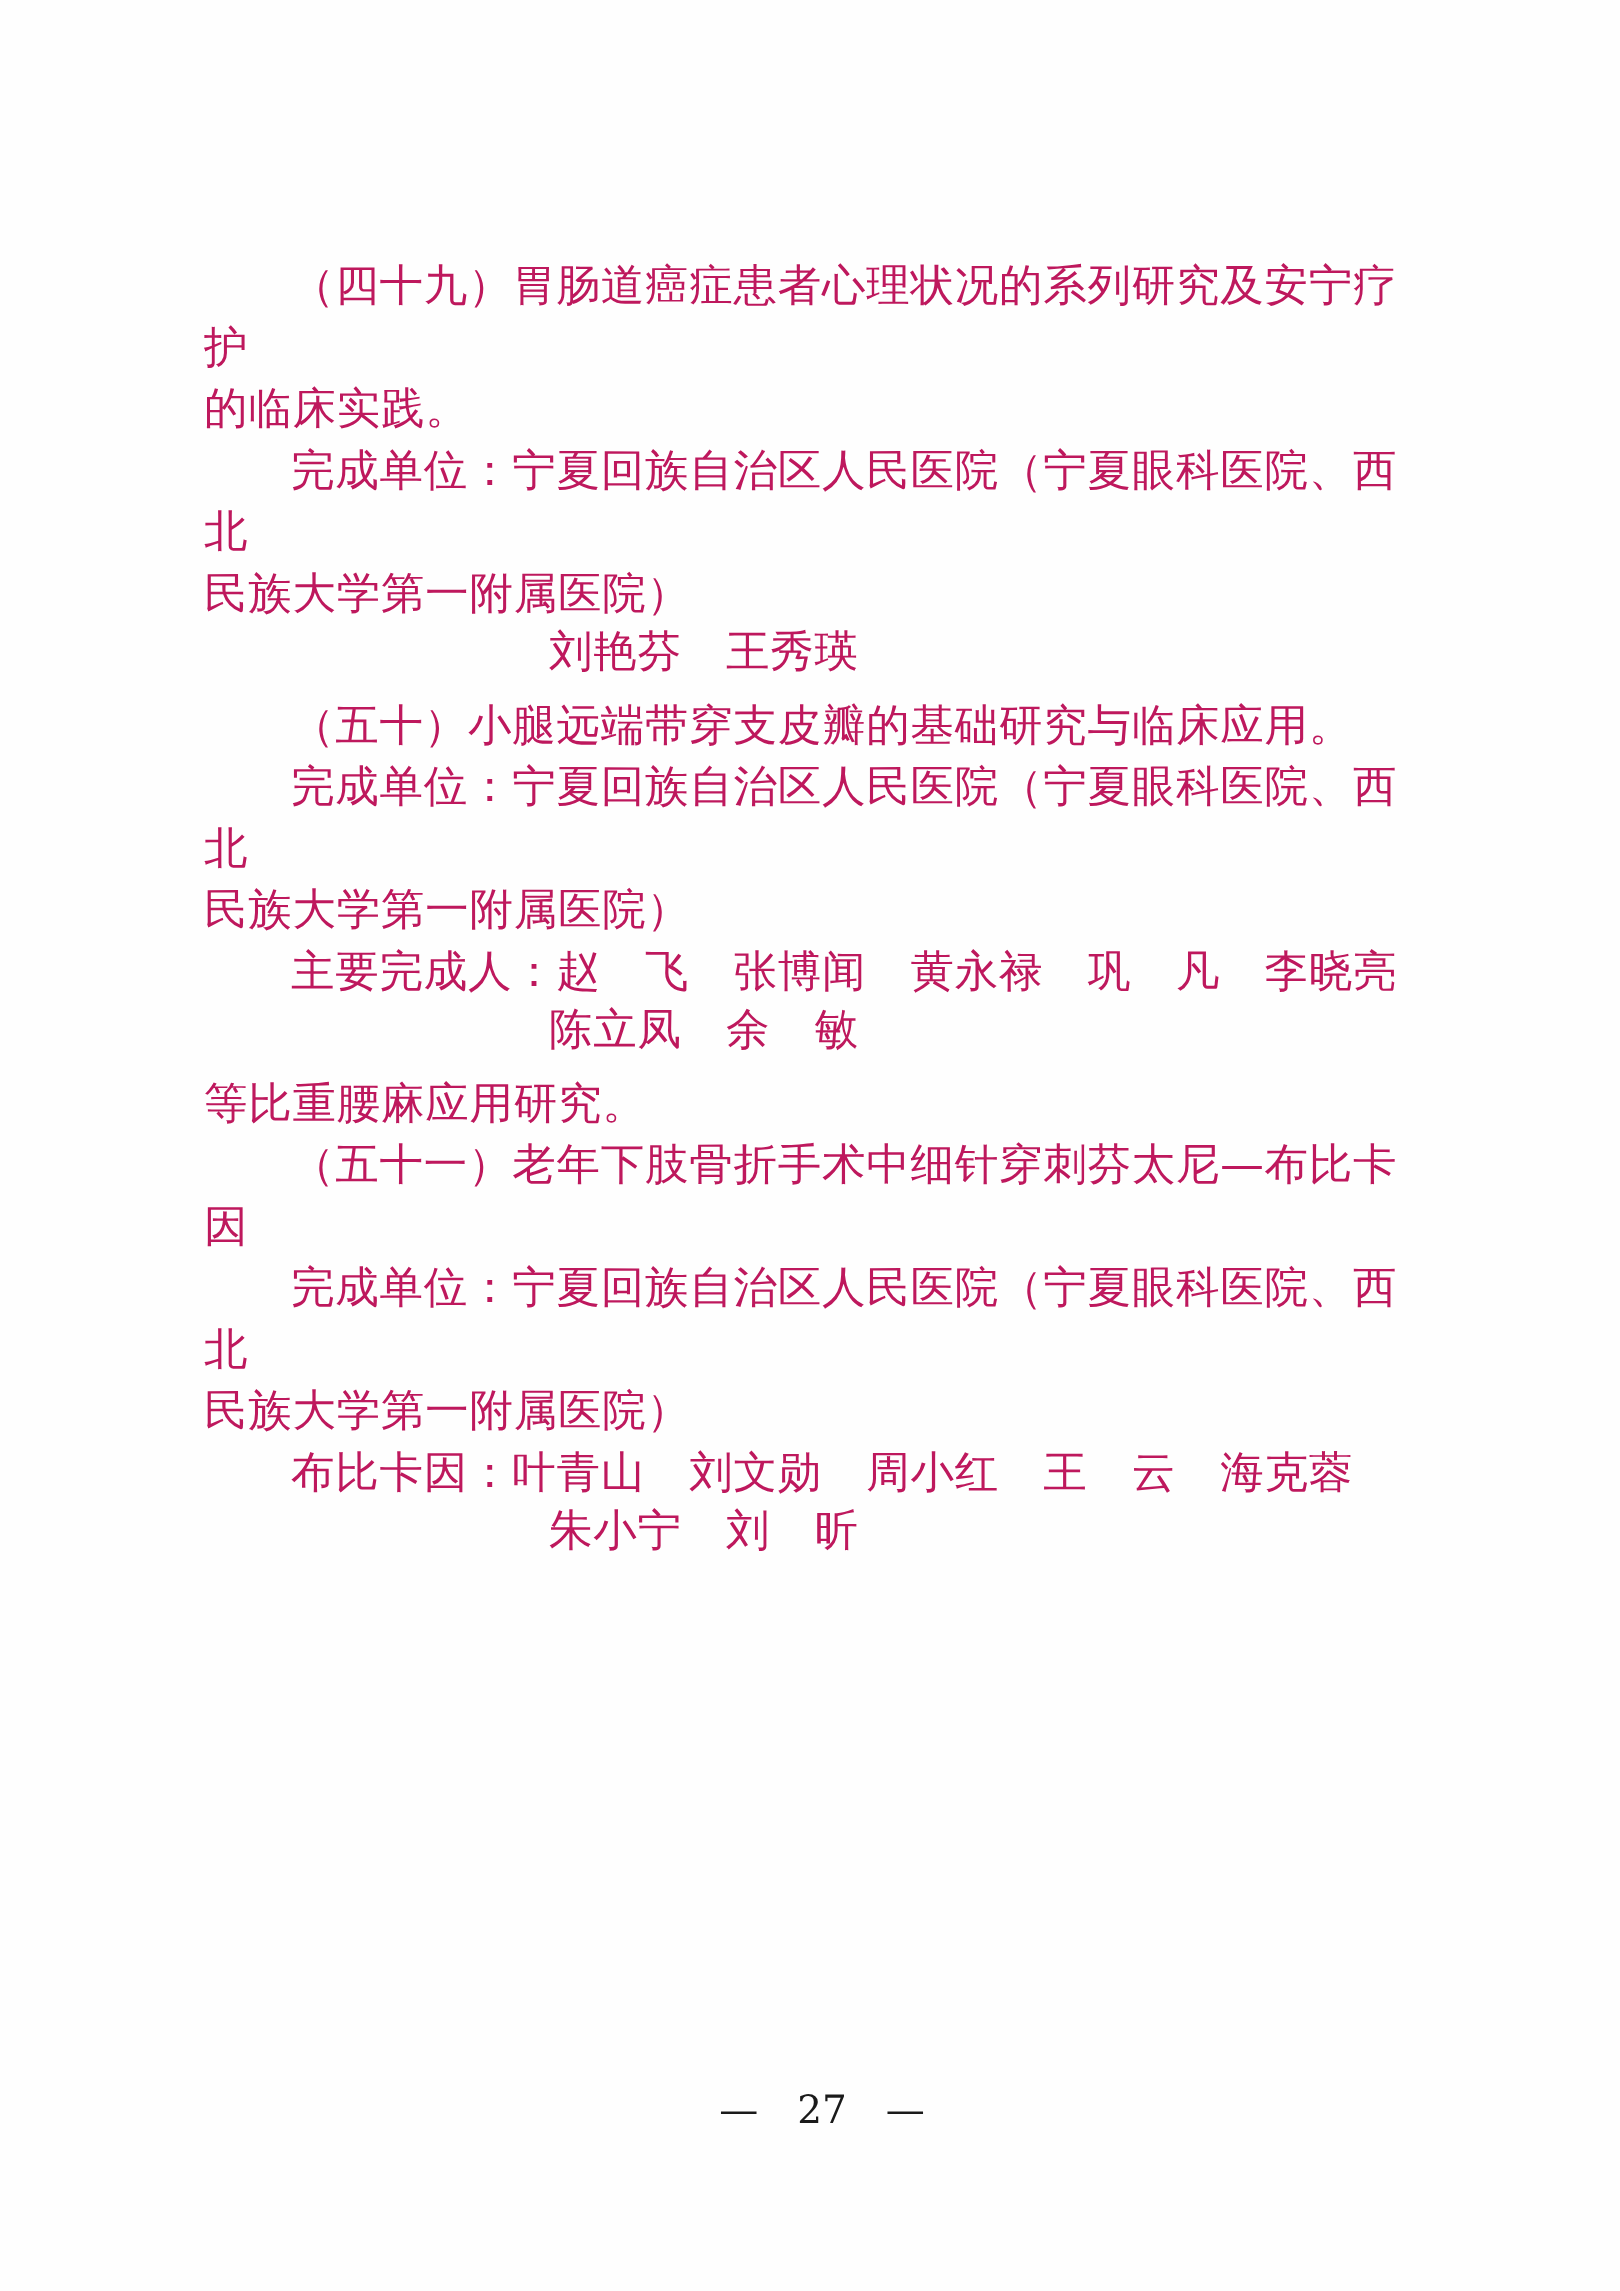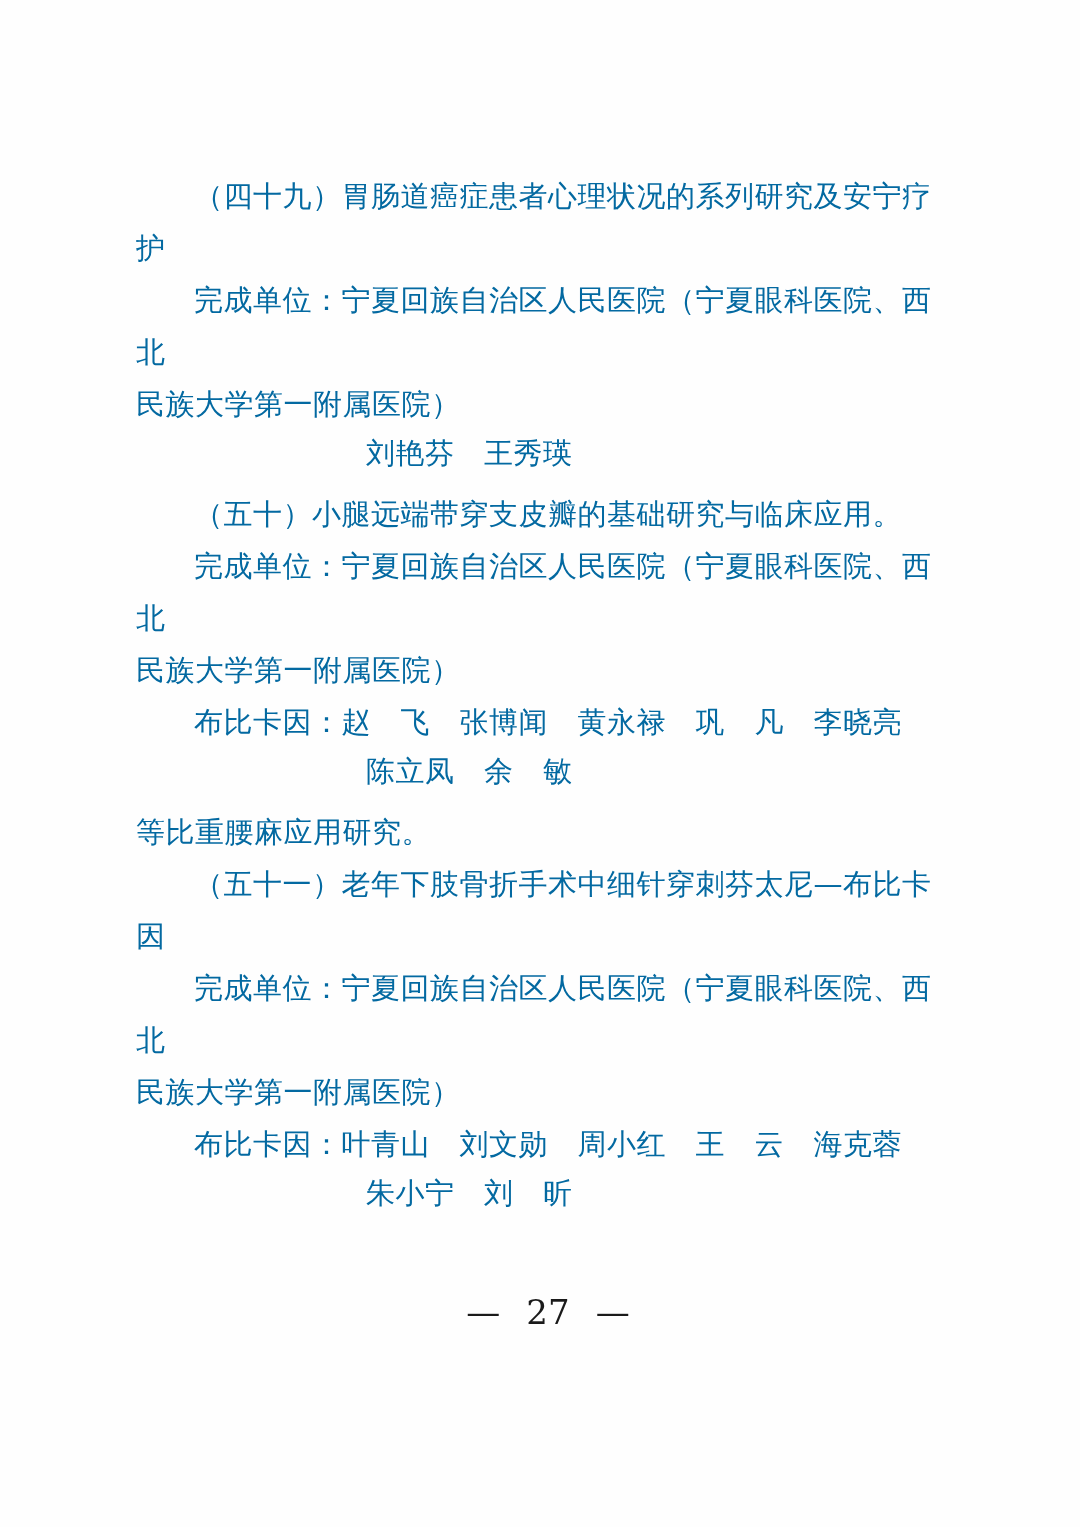--- a/index.html
+++ b/index.html
@@ -20,46 +20,46 @@
     position: absolute;
     left: 136px;
     top: 170px;
     width: 808px;
   }
   .entry {
     margin-bottom: 6px;
   }
   .line {
     font-size: 29px;
-    line-height: 52px;
+    line-height: 41px;
     letter-spacing: 0.5px;
     white-space: pre-wrap;
-    color: #0369a1;
+    color: #be185d;
   }
   .indent {
     text-indent: 58px;
   }
   .hang {
     text-indent: 0;
   }
   .names-cont {
     text-indent: 0;
     padding-left: 230px;
     font-family: Liberation Mono, monospace;
   }
   .title-line {
     text-indent: 58px;
   }
   .footer {
     position: absolute;
     left: 0;
-    top: 1292px;
+    top: 1392px;
     width: 952px;
     text-align: center;
-    font-size: 34px;
+    font-size: 26px;
     font-family: "DejaVu Serif", "Liberation Serif", serif;
     color: #1a1a1a;
   }
   .footer .pg {
     display: inline-block;
     padding: 0 26px;
     position: relative;
     left: 72px;
   }
   .dash {
@@ -70,30 +70,31 @@
 </style>
 </head>
 <body>
 
 <div class="page">
 
   <div class="content">
 
     <div class="entry">
       <div class="line title-line">（四十九）胃肠道癌症患者心理状况的系列研究及安宁疗护</div>
+      <div class="line hang">的临床实践。</div>
       <div class="line indent">完成单位：宁夏回族自治区人民医院（宁夏眼科医院、西北</div>
       <div class="line hang">民族大学第一附属医院）</div>
       <div class="line names-cont">刘艳芬　王秀瑛</div>
     </div>
 
     <div class="entry">
       <div class="line title-line">（五十）小腿远端带穿支皮瓣的基础研究与临床应用。</div>
       <div class="line indent">完成单位：宁夏回族自治区人民医院（宁夏眼科医院、西北</div>
       <div class="line hang">民族大学第一附属医院）</div>
-      <div class="line indent">布比卡因：赵　飞　张博闻　黄永禄　巩　凡　李晓亮</div>
+      <div class="line indent">主要完成人：赵　飞　张博闻　黄永禄　巩　凡　李晓亮</div>
       <div class="line names-cont">陈立凤　余　敏</div>
     </div>
 
     <div class="entry">
       <div class="line hang">等比重腰麻应用研究。</div>
       <div class="line title-line">（五十一）老年下肢骨折手术中细针穿刺芬太尼—布比卡因</div>
       <div class="line indent">完成单位：宁夏回族自治区人民医院（宁夏眼科医院、西北</div>
       <div class="line hang">民族大学第一附属医院）</div>
       <div class="line indent">布比卡因：叶青山　刘文勋　周小红　王　云　海克蓉</div>
       <div class="line names-cont">朱小宁　刘　昕</div>

